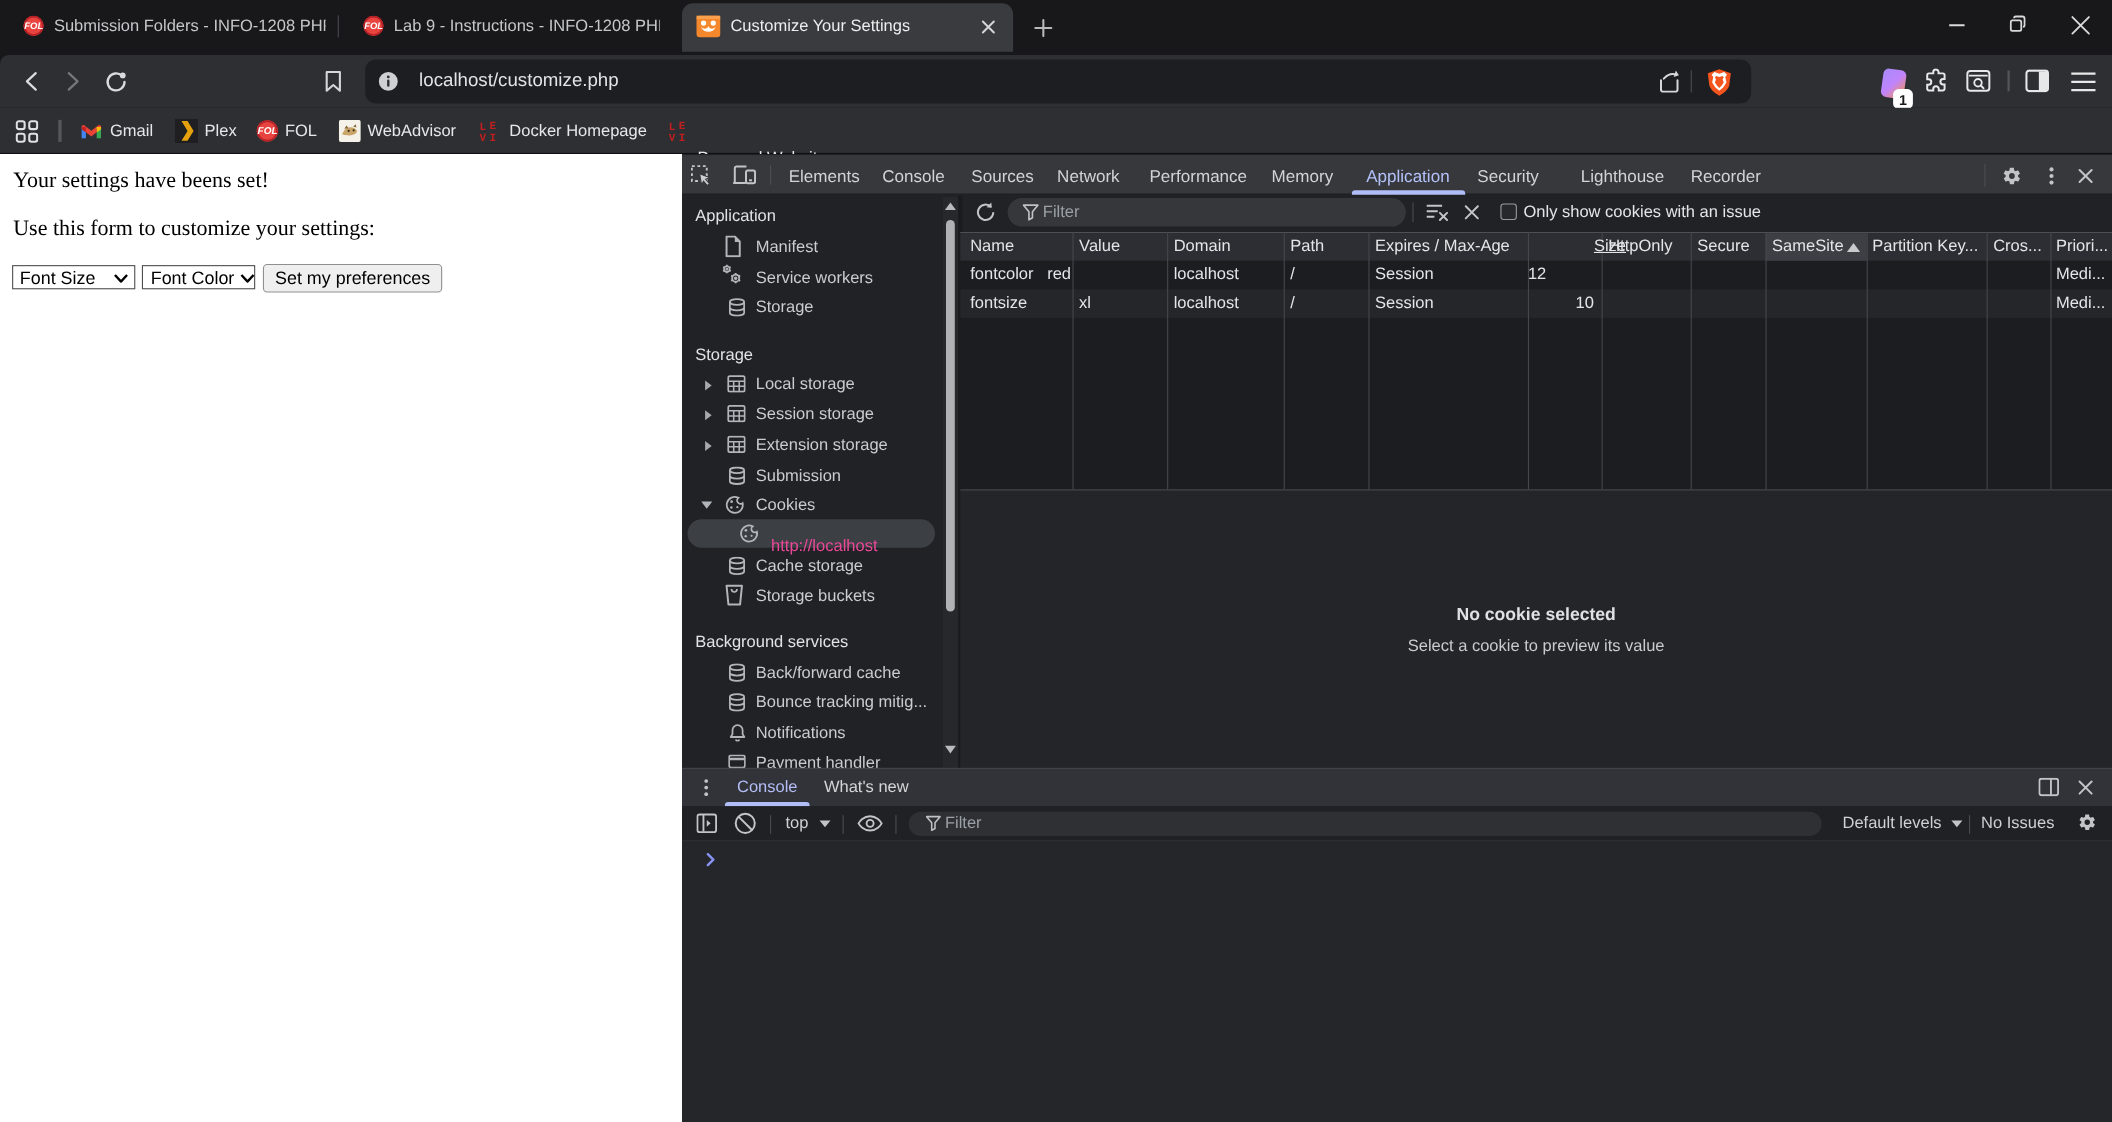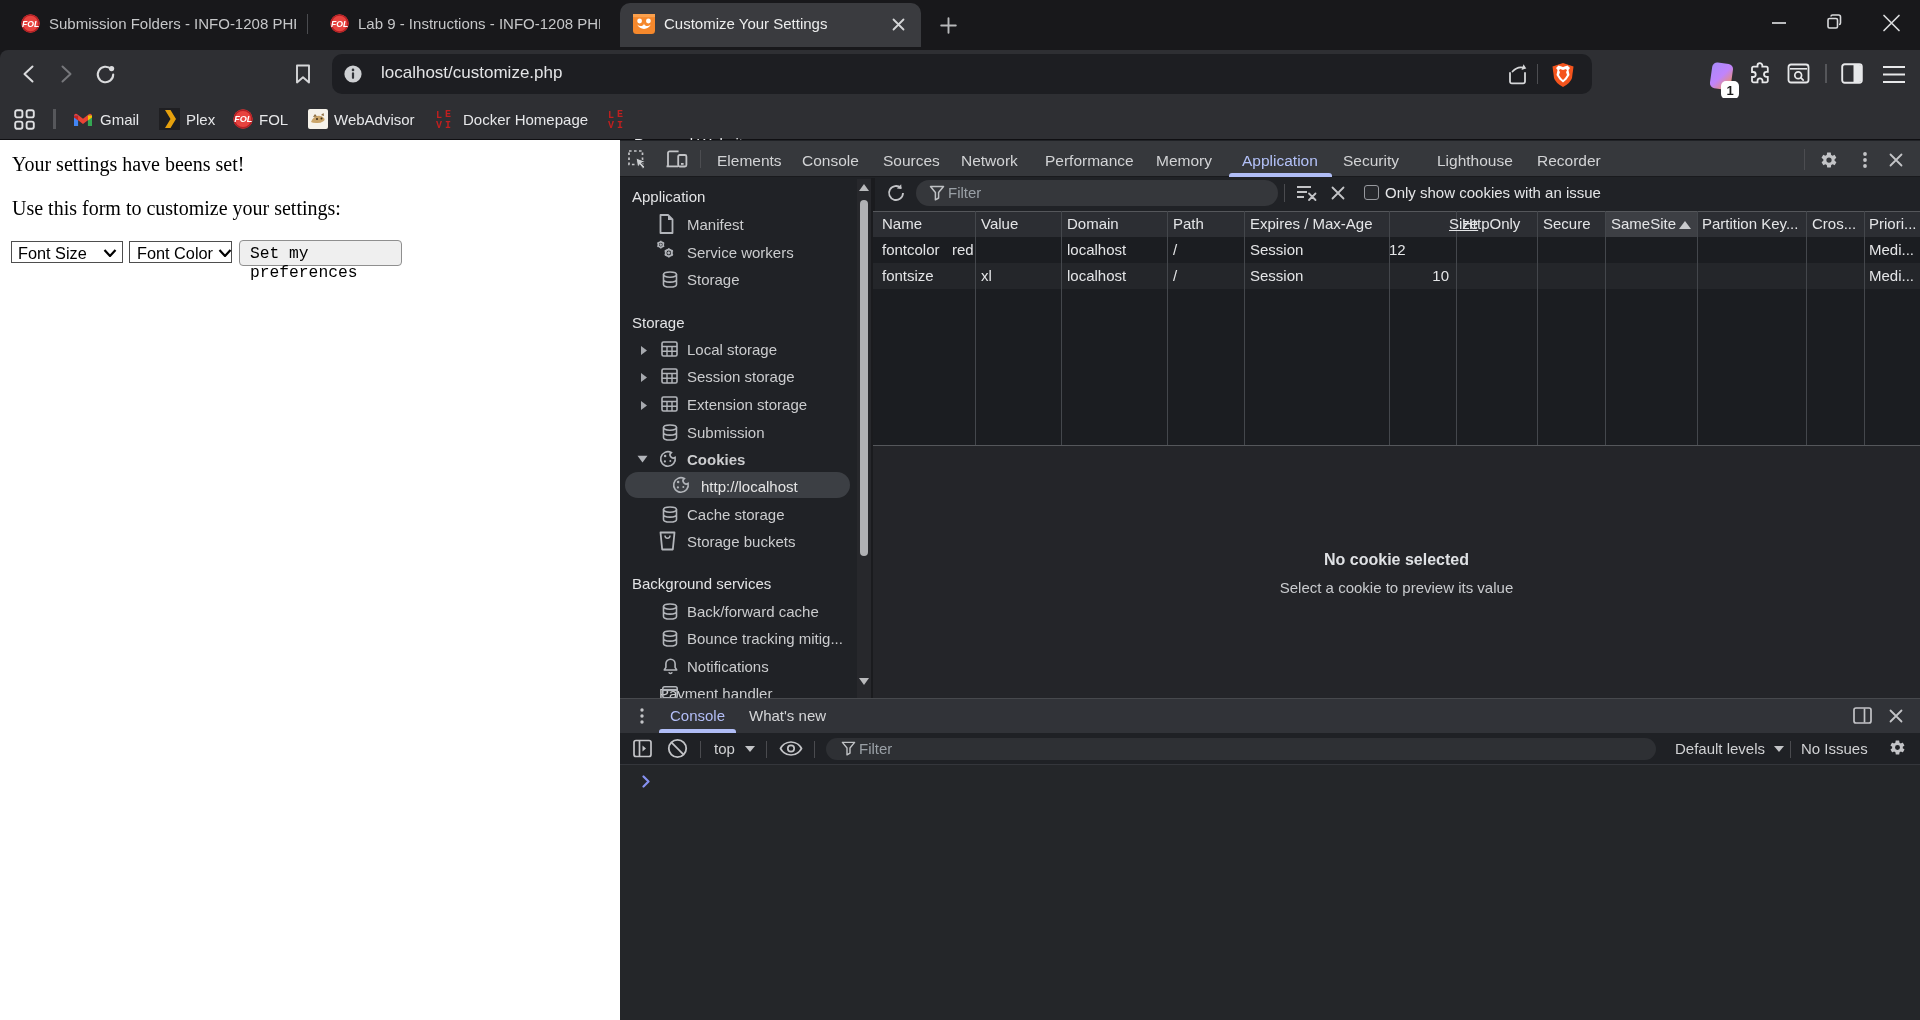--- a/index.html
+++ b/index.html
@@ -186,21 +186,21 @@
 <div id="page">
   <div class="abs" style="left:12px; top:13px; font-size:20px; color:#000;">Your settings have beens set!</div>
   <div class="abs" style="left:12px; top:57px; font-size:20px; color:#000;">Use this form to customize your settings:</div>
   <div class="abs" style="left:11px; top:101px; width:112px; height:22px; background:#fff; border:1px solid #4e4e4e; font-family:'Liberation Sans',sans-serif;">
     <span style="position:absolute; left:6px; top:2px; font-size:16.3px; color:#000;">Font Size</span>
   </div>
   <div class="abs" style="left:129px; top:101px; width:103px; height:22px; background:#fff; border:1px solid #4e4e4e; font-family:'Liberation Sans',sans-serif;">
     <span style="position:absolute; left:7px; top:2px; font-size:16.3px; color:#000;text-align:center;">Font Color</span>
   </div>
   <div class="abs" style="left:239px; top:100px; width:163px; height:26px; background:#efefef; border:1.5px solid #8f8f8f; border-radius:4px; font-family:'Liberation Sans',sans-serif;">
-    <span style="position:absolute; left:10px; top:3px; font-size:16.3px; color:#000;font-family:Liberation Mono, monospace;">Set my preferences</span>
+    <span style="position:absolute; left:10px; top:3px; font-size:16.3px; color:#000;">Set my preferences</span>
   </div>
   <svg class="abs" style="left:103px; top:109px;" width="14" height="8" viewBox="0 0 14 8">
       <path d="M1.5 1 L7 7 L12.5 1" stroke="#000" stroke-width="2.2" fill="none"></path>
     </svg>
   <svg class="abs" style="left:218px; top:109px;" width="14" height="8" viewBox="0 0 14 8">
       <path d="M1.5 1 L7 7 L12.5 1" stroke="#000" stroke-width="2.2" fill="none"></path>
     </svg>
 </div>
 
 <div id="devtools"></div>
@@ -246,30 +246,30 @@
 
 <div class="sb-head" style="left:632px; top:188px;">Application</div>
 <div class="sb-item" style="left:687px; top:216px;">Manifest</div>
 <div class="sb-item" style="left:687px; top:244px;">Service workers</div>
 <div class="sb-item" style="left:687px; top:271px;">Storage</div>
 <div class="sb-head" style="left:632px; top:314px;">Storage</div>
 <div class="sb-item" style="left:687px; top:341px;">Local storage</div>
 <div class="sb-item" style="left:687px; top:368px;">Session storage</div>
 <div class="sb-item" style="left:687px; top:396px;">Extension storage</div>
 <div class="sb-item" style="left:687px; top:424px;">Submission</div>
-<div class="sb-item" style="left:687px; top:451px;font-weight:bold;">Cookies</div>
+<div class="sb-item" style="left:687px; top:451px;">Cookies</div>
 <div class="abs" style="left:625px; top:471.5px; width:225px; height:26px; background:#3c3f44; border-radius:13px;"></div>
-<div class="sb-item" style="left:701px; top:478px; color:#e5e5e5;">http://localhost</div>
+<div class="sb-item" style="left:701px; top:488px; color:#ec4899;">http://localhost</div>
 <div class="sb-item" style="left:687px; top:506px;">Cache storage</div>
 <div class="sb-item" style="left:687px; top:533px;">Storage buckets</div>
 <div class="sb-head" style="left:632px; top:575px;">Background services</div>
 <div class="sb-item" style="left:687px; top:603px;">Back/forward cache</div>
 <div class="sb-item" style="left:687px; top:630px;">Bounce tracking mitig...</div>
 <div class="sb-item" style="left:687px; top:658px;">Notifications</div>
-<div class="sb-item" style="left:659px; top:685px;text-decoration:underline;">Payment handler</div>
+<div class="sb-item" style="left:687px; top:685px;text-decoration:underline;">Payment handler</div>
 <svg class="ic" style="left:659px; top:214px;" width="15" height="20" viewBox="0 0 15 20">
     <path d="M1.5 1 h7.5 l4.5 4.5 V19 H1.5 Z" fill="none" stroke="#b2b5ba" stroke-width="1.8" stroke-linejoin="round"></path>
     <path d="M9 1 L9 6 L14 6 Z" fill="#b2b5ba"></path>
   </svg>
 <svg class="ic" style="left:656px; top:240px;" width="20" height="20" viewBox="0 0 20 20">
     <g stroke="#b2b5ba" fill="none">
       <g stroke-width="1.5">
         <circle cx="4.8" cy="4.6" r="2.6"></circle>
         <path d="M4.8 0.7 V2 M4.8 7.2 V8.5 M1.4 2.6 l1.1 .7 M7.1 5.9 l1.1 .7 M1.4 6.6 l1.1 -.7 M7.1 3.3 l1.1 -.7"></path>
       </g>

